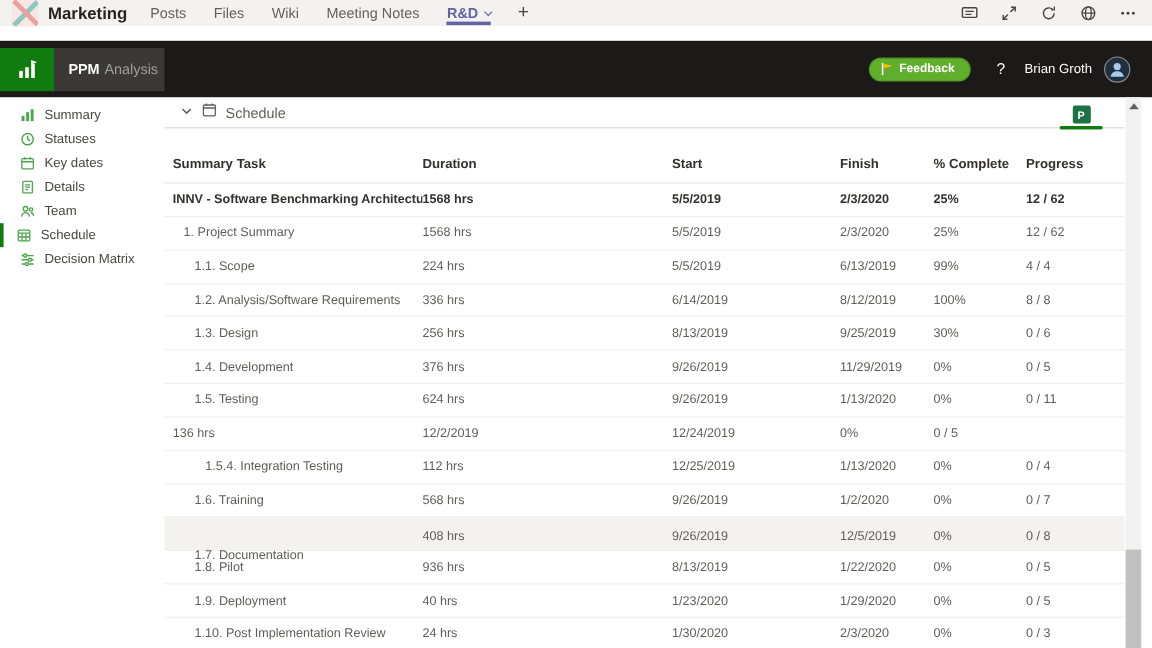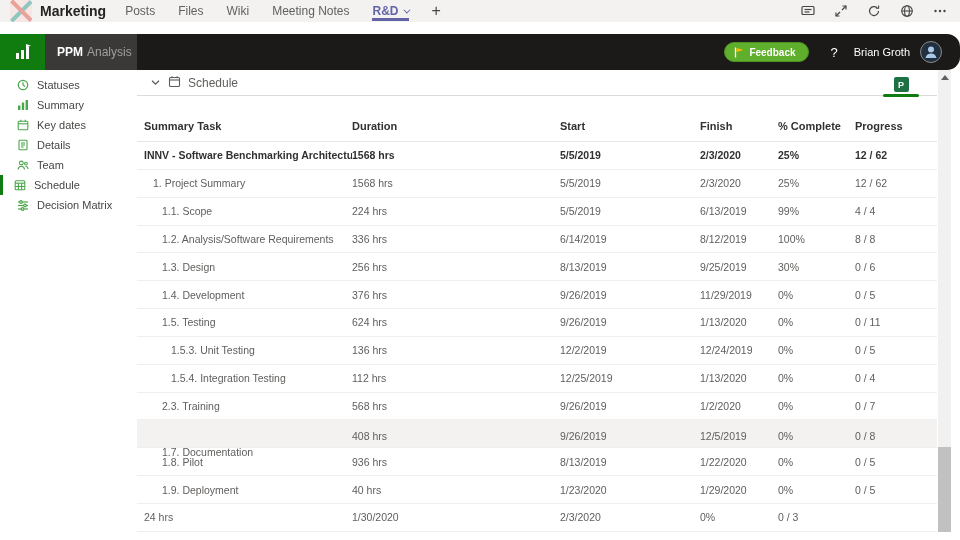--- a/index.html
+++ b/index.html
@@ -20,21 +20,21 @@
   .tab .chev { width:5px; height:5px; border-right:1.5px solid #6264a7;
     border-bottom:1.5px solid #6264a7; transform:rotate(45deg) translateY(-2px); display:none; }
   .tab.dropdown .chev { display:inline-block; }
   .tab-add { font-size:16px; color:#484644; margin-left:2px; cursor:pointer; }
   .tb-spacer { flex:1; }
   .tb-icons { display:flex; align-items:center; gap:17px; }
   .tb-icons svg { display:block; }
 
   
   .gap-strip { height:12px; background:#fff; }
-  .app-bar { height:36px; background:#1b1a19; display:flex; align-items:center; position:relative;border-radius:13px; }
+  .app-bar { height:47px; background:#1b1a19; display:flex; align-items:center; position:relative; }
   .app-logo { width:45px; height:36px; background:#107c10; display:flex;
     align-items:center; justify-content:center; flex:none; }
   .app-title-block { width:92px; height:36px; background:#3a3938; display:flex;
     align-items:center; padding-left:12px; flex:none; }
   .app-name-primary { color:#ffffff; font-weight:bold; font-size:12px; }
   .app-name-secondary { color:#a19f9d; font-size:12px; margin-left:4px; }
   .ab-spacer { flex:1; }
   .feedback-btn { display:flex; align-items:center; gap:5px; background:#5fae2c;
     border:1px solid #4d9422; border-radius:11px; height:20px; padding:0 12px 0 9px;
     color:#fff; font-size:10px; font-weight:bold; cursor:pointer; margin-right:22px; }
@@ -192,37 +192,37 @@
       <circle cx="8" cy="5.5" r="3" fill="#a9c9e8"></circle>
       <path d="M2.5 14c0.6-3.2 2.9-4.6 5.5-4.6s4.9 1.4 5.5 4.6z" fill="#a9c9e8"></path>
     </svg>
   </div>
 </div>
 
 <div class="main">
   <nav class="sidebar" id="sidebar">
   <div class="side-item">
     <span class="s-icon">
-          <svg width="12" height="12" viewBox="0 0 12 12" fill="none" stroke="#4ca64c" stroke-width="1.2">
-            <circle cx="6" cy="6" r="4.7"></circle>
-            <path d="M6 3.2V6l2 1.4"></path>
-          </svg>
-        </span>
-    <span class="s-label">Statuses</span>
-  </div>
-
-  <div class="side-item">
-    <span class="s-icon">
           <svg width="12" height="12" viewBox="0 0 12 12" fill="#4ca64c">
             <rect x="1" y="6.5" width="2.4" height="4.5"></rect>
             <rect x="4.8" y="3.5" width="2.4" height="7.5"></rect>
             <rect x="8.6" y="1" width="2.4" height="10"></rect>
           </svg>
         </span>
     <span class="s-label">Summary</span>
+  </div>
+
+  <div class="side-item">
+    <span class="s-icon">
+          <svg width="12" height="12" viewBox="0 0 12 12" fill="none" stroke="#4ca64c" stroke-width="1.2">
+            <circle cx="6" cy="6" r="4.7"></circle>
+            <path d="M6 3.2V6l2 1.4"></path>
+          </svg>
+        </span>
+    <span class="s-label">Statuses</span>
   </div>
 
   <div class="side-item">
     <span class="s-icon">
           <svg width="12" height="12" viewBox="0 0 12 12" fill="none" stroke="#4ca64c" stroke-width="1.1">
             <rect x="1.2" y="2.2" width="9.6" height="8.6" rx="1"></rect>
             <line x1="1.2" y1="4.8" x2="10.8" y2="4.8"></line>
             <line x1="3.8" y1="0.8" x2="3.8" y2="3"></line>
             <line x1="8.2" y1="0.8" x2="8.2" y2="3"></line>
           </svg>
@@ -370,39 +370,38 @@
   <div class="grid trow">
     <div class="cell c-task" style="padding-left: 18px;">1.5. Testing</div>
     <div class="cell">624 hrs</div>
     <div class="cell">9/26/2019</div>
     <div class="cell">1/13/2020</div>
     <div class="cell">0%</div>
     <div class="cell">0 / 11</div>
   </div>
 
   <div class="grid trow">
-    <div class="cell c-task" style="padding-left: 27px;">1.5.3. Unit Testing</div>
     <div class="cell">136 hrs</div>
     <div class="cell">12/2/2019</div>
     <div class="cell">12/24/2019</div>
     <div class="cell">0%</div>
     <div class="cell">0 / 5</div>
   </div>
 
   <div class="grid trow">
     <div class="cell c-task" style="padding-left: 27px;">1.5.4. Integration Testing</div>
     <div class="cell">112 hrs</div>
     <div class="cell">12/25/2019</div>
     <div class="cell">1/13/2020</div>
     <div class="cell">0%</div>
     <div class="cell">0 / 4</div>
   </div>
 
   <div class="grid trow">
-    <div class="cell c-task" style="padding-left: 18px;">2.3. Training</div>
+    <div class="cell c-task" style="padding-left: 18px;">1.6. Training</div>
     <div class="cell">568 hrs</div>
     <div class="cell">9/26/2019</div>
     <div class="cell">1/2/2020</div>
     <div class="cell">0%</div>
     <div class="cell">0 / 7</div>
   </div>
 
   <div class="grid trow hl">
     <div class="cell c-task" style="padding-left: 18px; margin-top: 32px;">1.7. Documentation</div>
     <div class="cell">408 hrs</div>
@@ -424,20 +423,21 @@
   <div class="grid trow">
     <div class="cell c-task" style="padding-left: 18px;">1.9. Deployment</div>
     <div class="cell">40 hrs</div>
     <div class="cell">1/23/2020</div>
     <div class="cell">1/29/2020</div>
     <div class="cell">0%</div>
     <div class="cell">0 / 5</div>
   </div>
 
   <div class="grid trow">
+    <div class="cell c-task" style="padding-left: 18px;">1.10. Post Implementation Review</div>
     <div class="cell">24 hrs</div>
     <div class="cell">1/30/2020</div>
     <div class="cell">2/3/2020</div>
     <div class="cell">0%</div>
     <div class="cell">0 / 3</div>
   </div>
 </div>
   </div>
 
   <div class="scrollbar">

